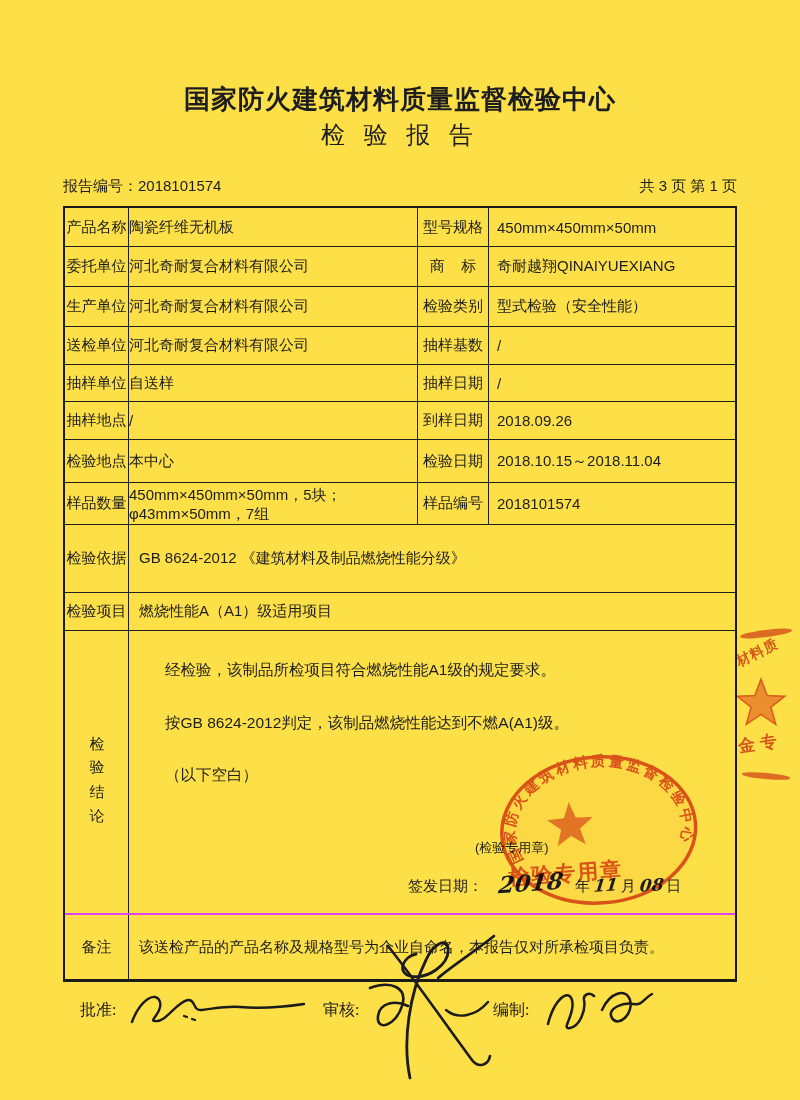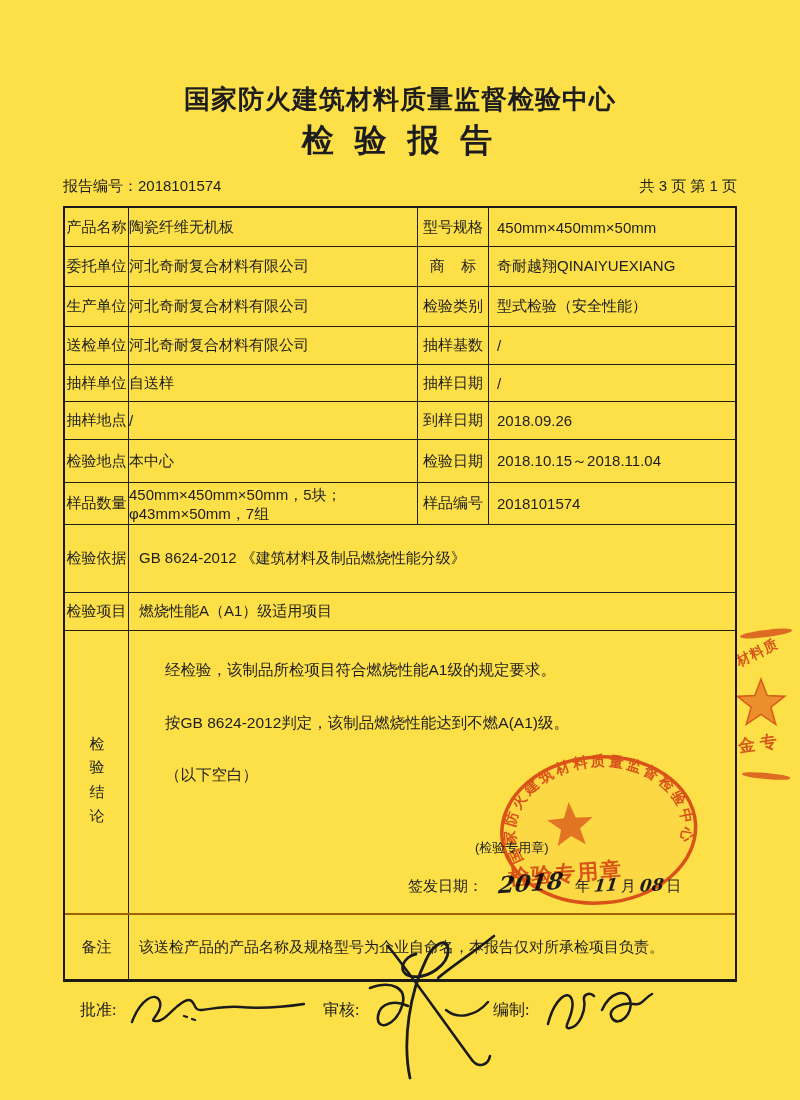--- a/index.html
+++ b/index.html
@@ -3,31 +3,31 @@
 <meta charset="utf-8">
 <style>
   html,body{margin:0;padding:0;}
   body{width:800px;height:1100px;background:#fcfcfb;font-family:"Liberation Sans",sans-serif;color:#1d1d1f;overflow:hidden;}
   .page{position:relative;width:800px;height:1100px;background:#fde047;}
 
   
   .title{position:absolute;top:82px;left:0;width:800px;text-align:center;
          font-size:26px;font-weight:bold;letter-spacing:1px;}
   .subtitle{position:absolute;top:119px;left:0;width:800px;text-align:center;
-         font-size:32px;font-weight:bold;letter-spacing:6px;}
+         font-size:24px;font-weight:normal;letter-spacing:6px;}
   .meta{position:absolute;top:177px;left:63px;width:674px;display:flex;
         justify-content:space-between;font-size:15px;}
 
   
   .rtable{position:absolute;top:206px;left:63px;width:674px;
           border:2px solid #1a1a1a;border-bottom-width:3px;box-sizing:border-box;
           font-size:15px;}
   .trow{display:flex;align-items:stretch;}
   .trow + .trow{border-top:1px solid #1f1f1f;}
-  .trow.thick-top{border-top:2px solid #a16207;}
+  .trow.thick-top{border-top:2px solid #d946ef;}
   .cell{display:flex;align-items:center;box-sizing:border-box;}
   .cell + .cell{border-left:1px solid #1f1f1f;}
   .c1{width:63px;justify-content:center;text-align:center;flex:none;}
   .c2{width:289px;padding:2px 0;flex:none;}
   .c3{width:71px;justify-content:center;white-space:pre;flex:none;}
   .c4{flex:1;padding:2px 8px;}
   .cwide{flex:1;padding:2px 10px;}
   .lh{line-height:19px;}
 
   

